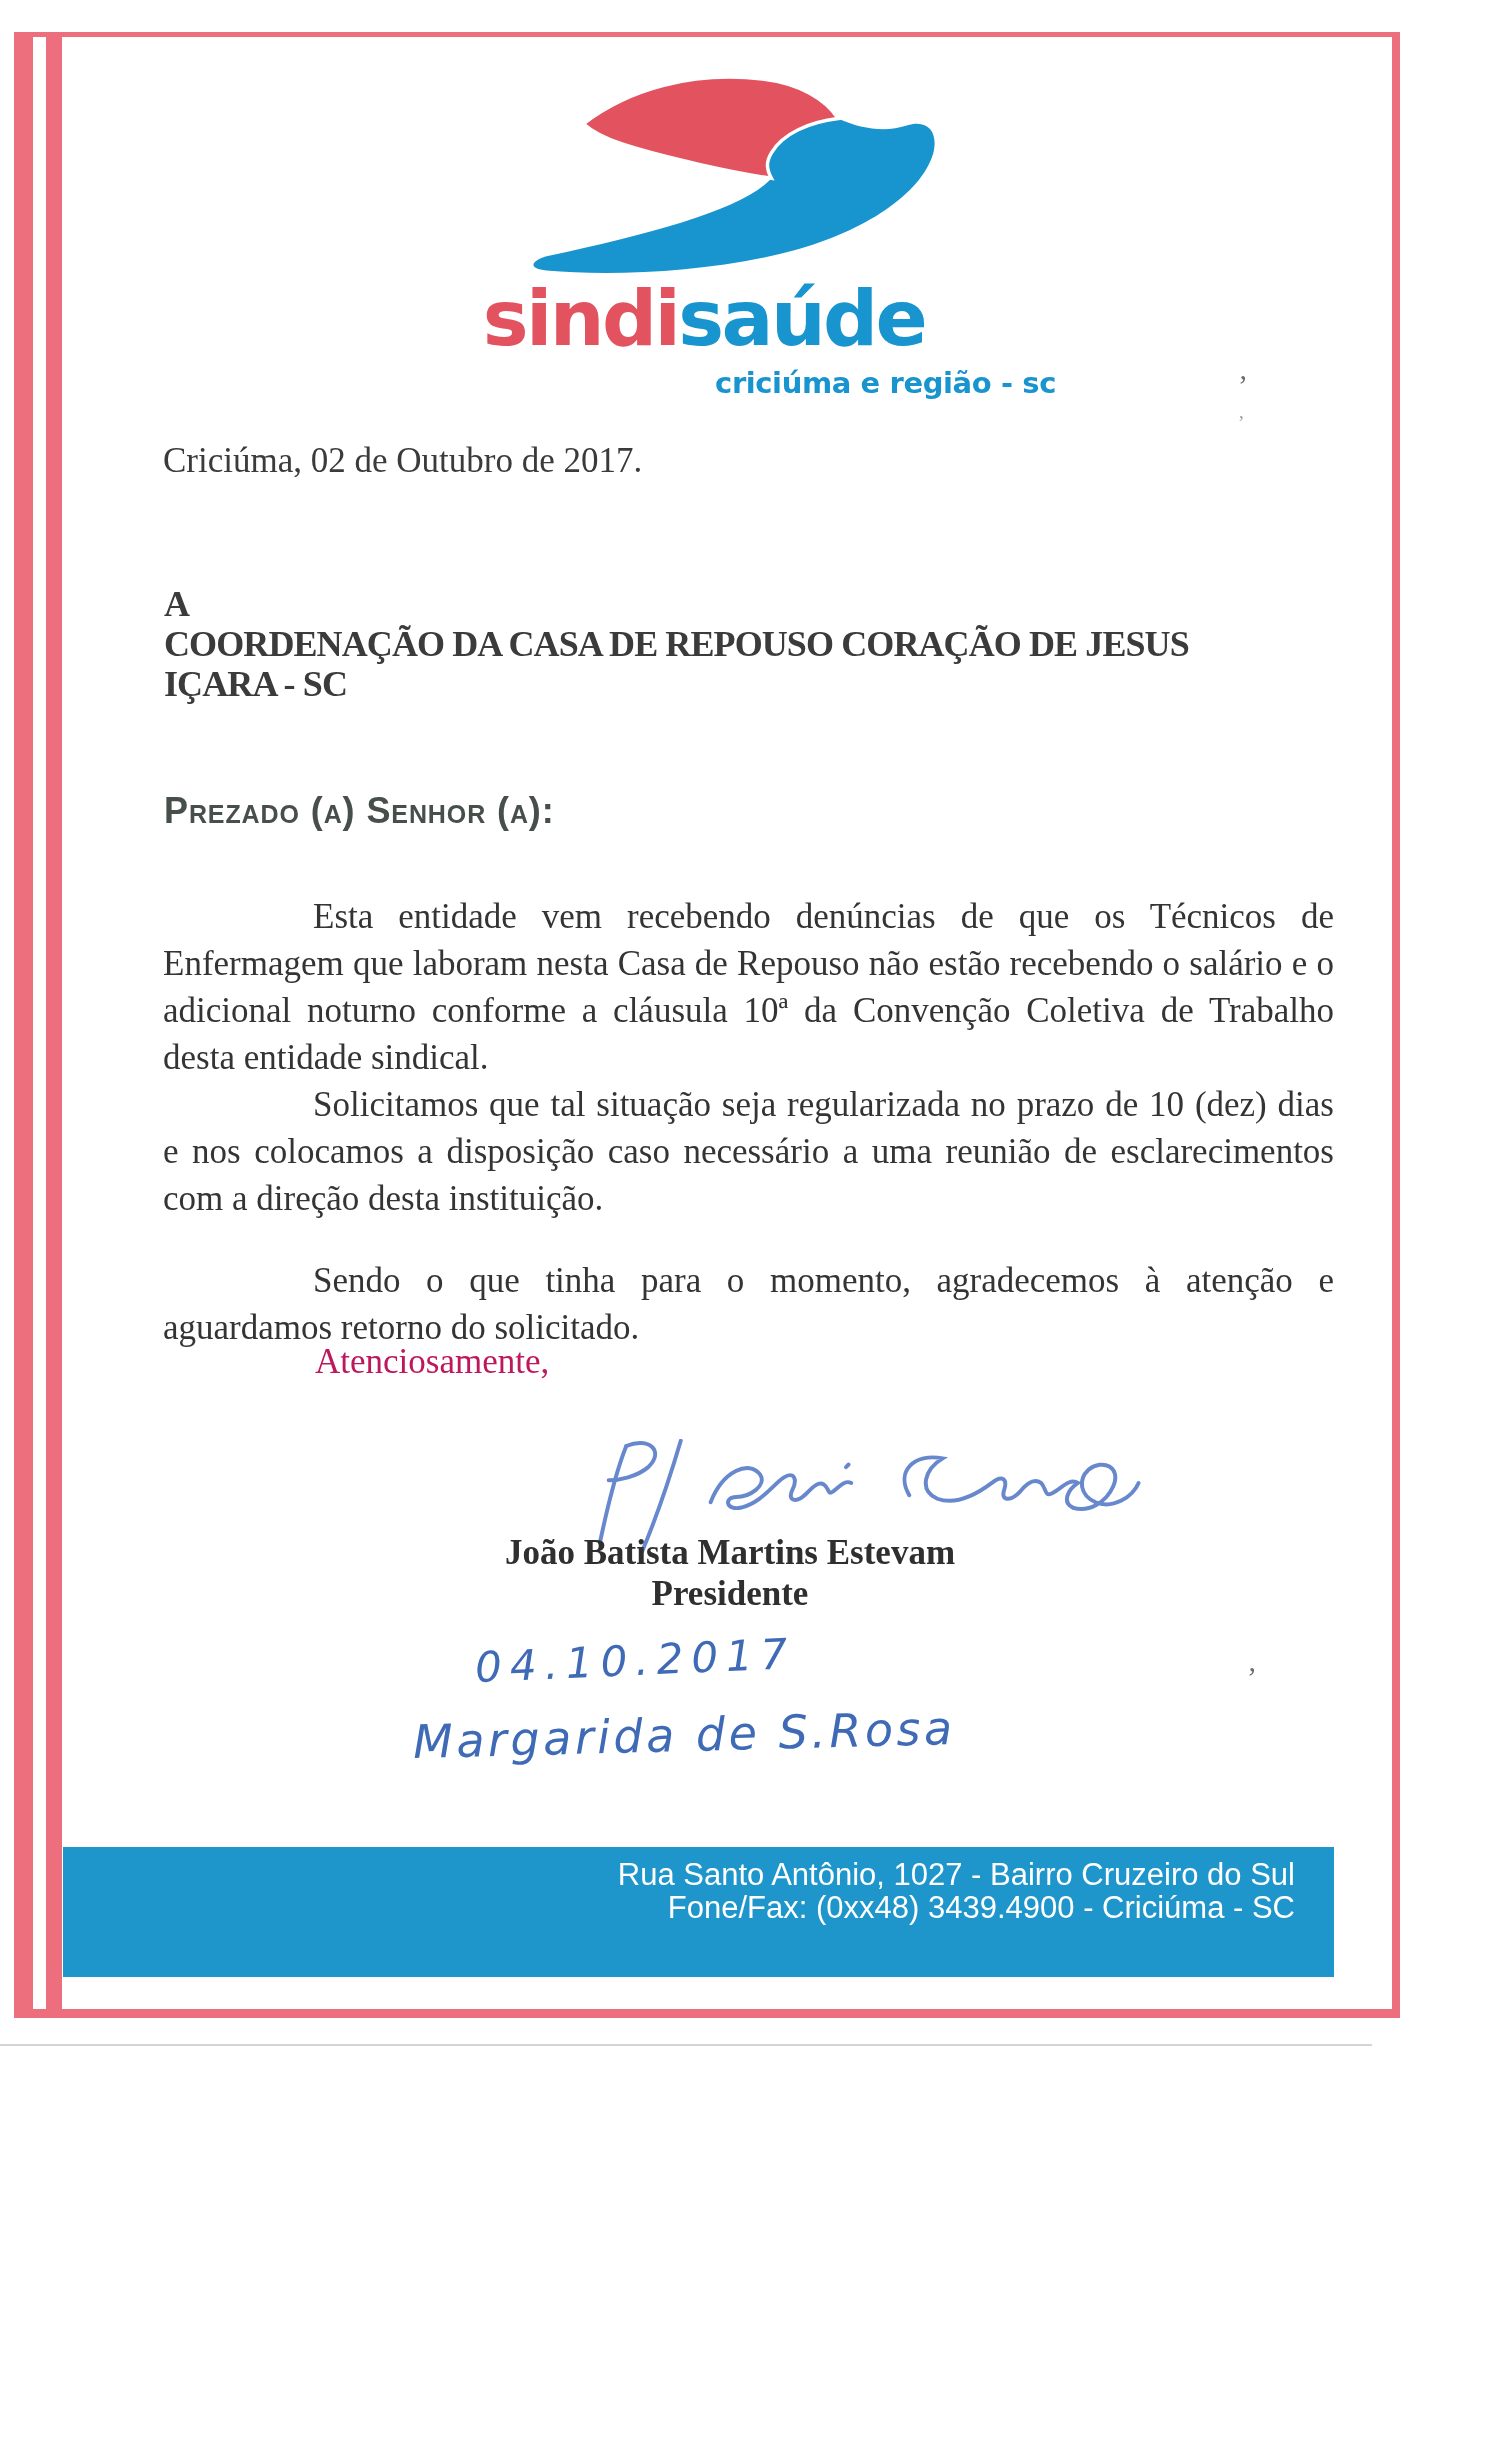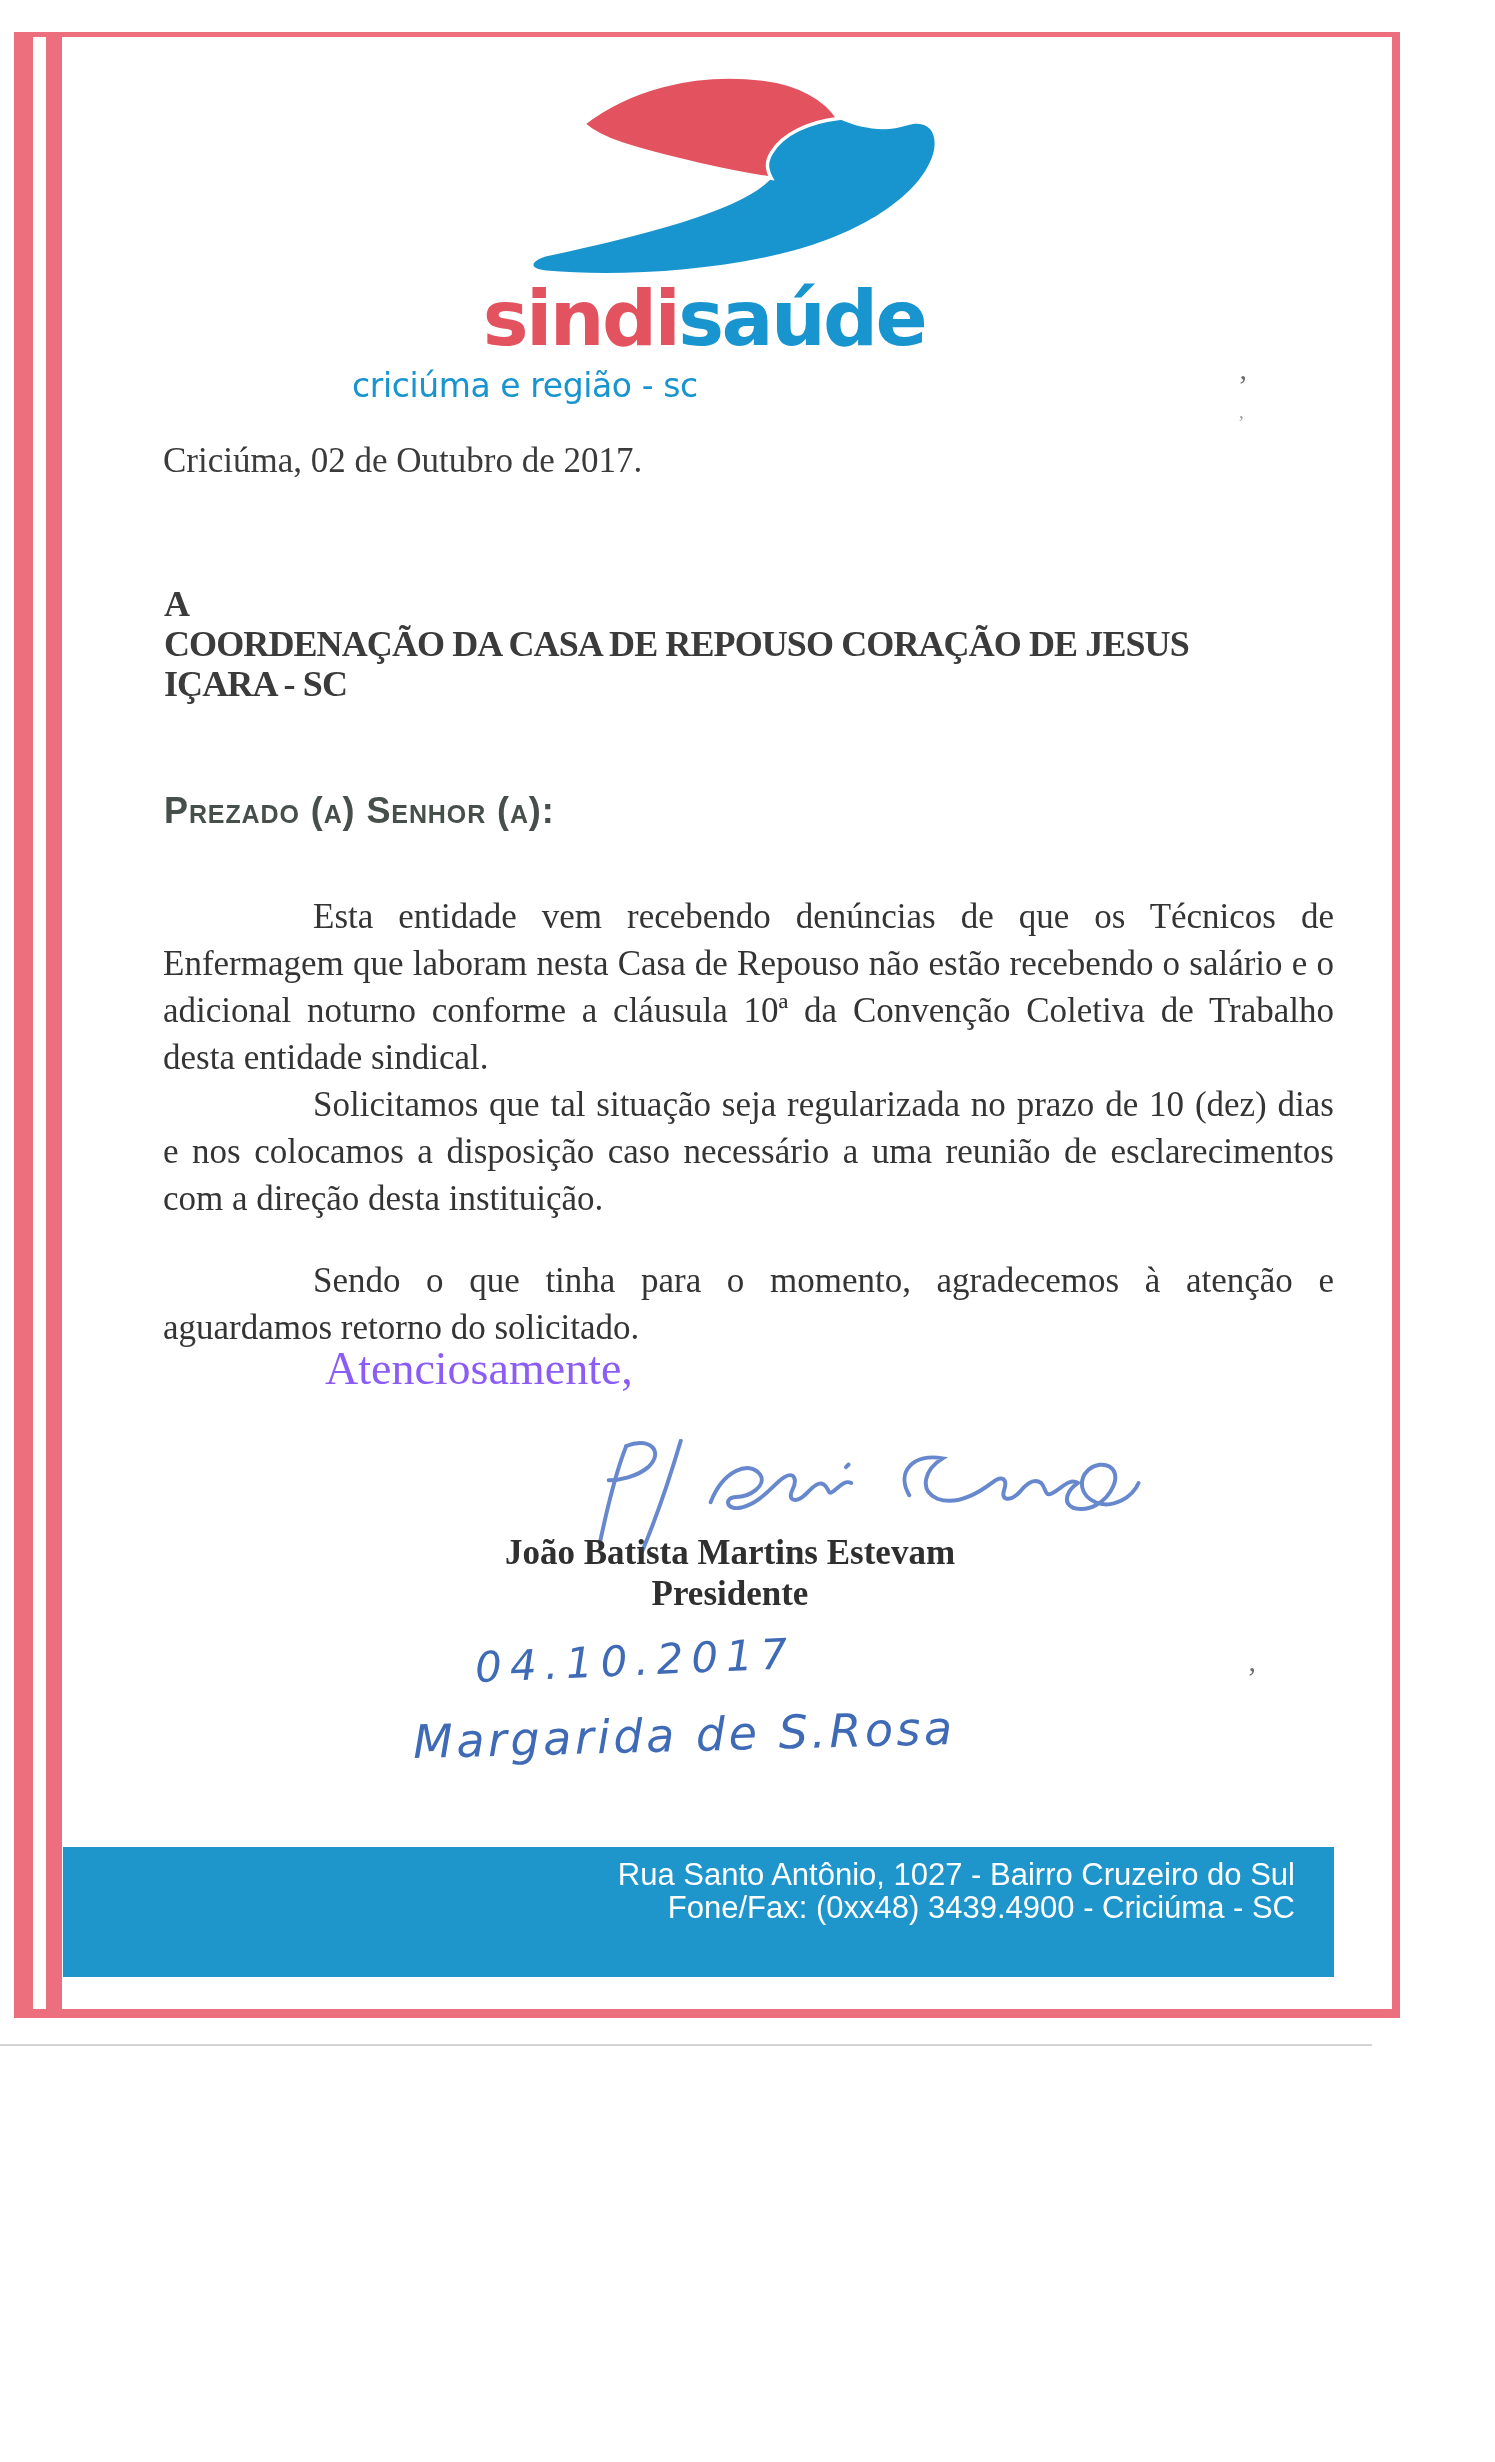--- a/index.html
+++ b/index.html
@@ -8,36 +8,36 @@
   .abs{position:absolute;}
 
   
   .stripe{position:absolute;background:#ed6f7e;}
   
   #logo-word{position:absolute;left:352px;top:280px;width:704px;text-align:center;
              font-family:"DejaVu Sans", sans-serif;font-weight:bold;font-size:77px;
              letter-spacing:-2.6px;line-height:1;}
   #logo-word .red{color:#e2525f;}
   #logo-word .blue{color:#1894cf;}
-  #logo-sub{position:absolute;left:352px;top:366px;width:704px;text-align:left;
-            font-family:"DejaVu Sans", sans-serif;font-weight:normal;font-size:33px;
+  #logo-sub{position:absolute;left:352px;top:366px;width:704px;text-align:right;
+            font-family:"DejaVu Sans", sans-serif;font-weight:bold;font-size:29px;
             letter-spacing:-0.4px;color:#1894cf;}
 
   
   #date-line{position:absolute;left:163px;top:441px;font-size:35px;color:#3b3b3b;}
   #recipient{position:absolute;left:164px;top:584px;font-size:36px;font-weight:bold;
              color:#3b3b3b;line-height:40px;letter-spacing:-0.9px;}
   #salutation{position:absolute;left:164px;top:790px;font-family:Liberation Sans, sans-serif;
               font-weight:bold;font-variant:small-caps;font-size:36px;color:#474f4b;
               letter-spacing:0.9px;}
   #body-text{position:absolute;left:163px;top:893px;width:1171px;font-size:35px;
              line-height:47px;color:#343434;text-align:justify;}
   #body-text p{margin:0;text-indent:150px;}
   #body-text p.gap{margin-top:35px;}
-  #closing{position:absolute;left:325px;top:1342px;font-size:46px;color:#8b5cf6;}
+  #closing{position:absolute;left:315px;top:1342px;font-size:35px;color:#be185d;}
 
   
   #signature-svg{position:absolute;left:563px;top:1439px;}
   #signer{position:absolute;left:466px;top:1532px;width:528px;text-align:center;
           font-weight:bold;font-size:35px;color:#2f2f2f;line-height:41px;}
   .ink{color:#3f6ab5;font-family:"DejaVu Sans", sans-serif;font-style:italic;}
   #hand-date{position:absolute;left:475px;top:1636px;font-size:42px;letter-spacing:8px;
              transform:rotate(-2.5deg);}
   #hand-name{position:absolute;left:413px;top:1708px;font-size:46px;letter-spacing:3.5px;
              transform:rotate(-1.5deg);}

